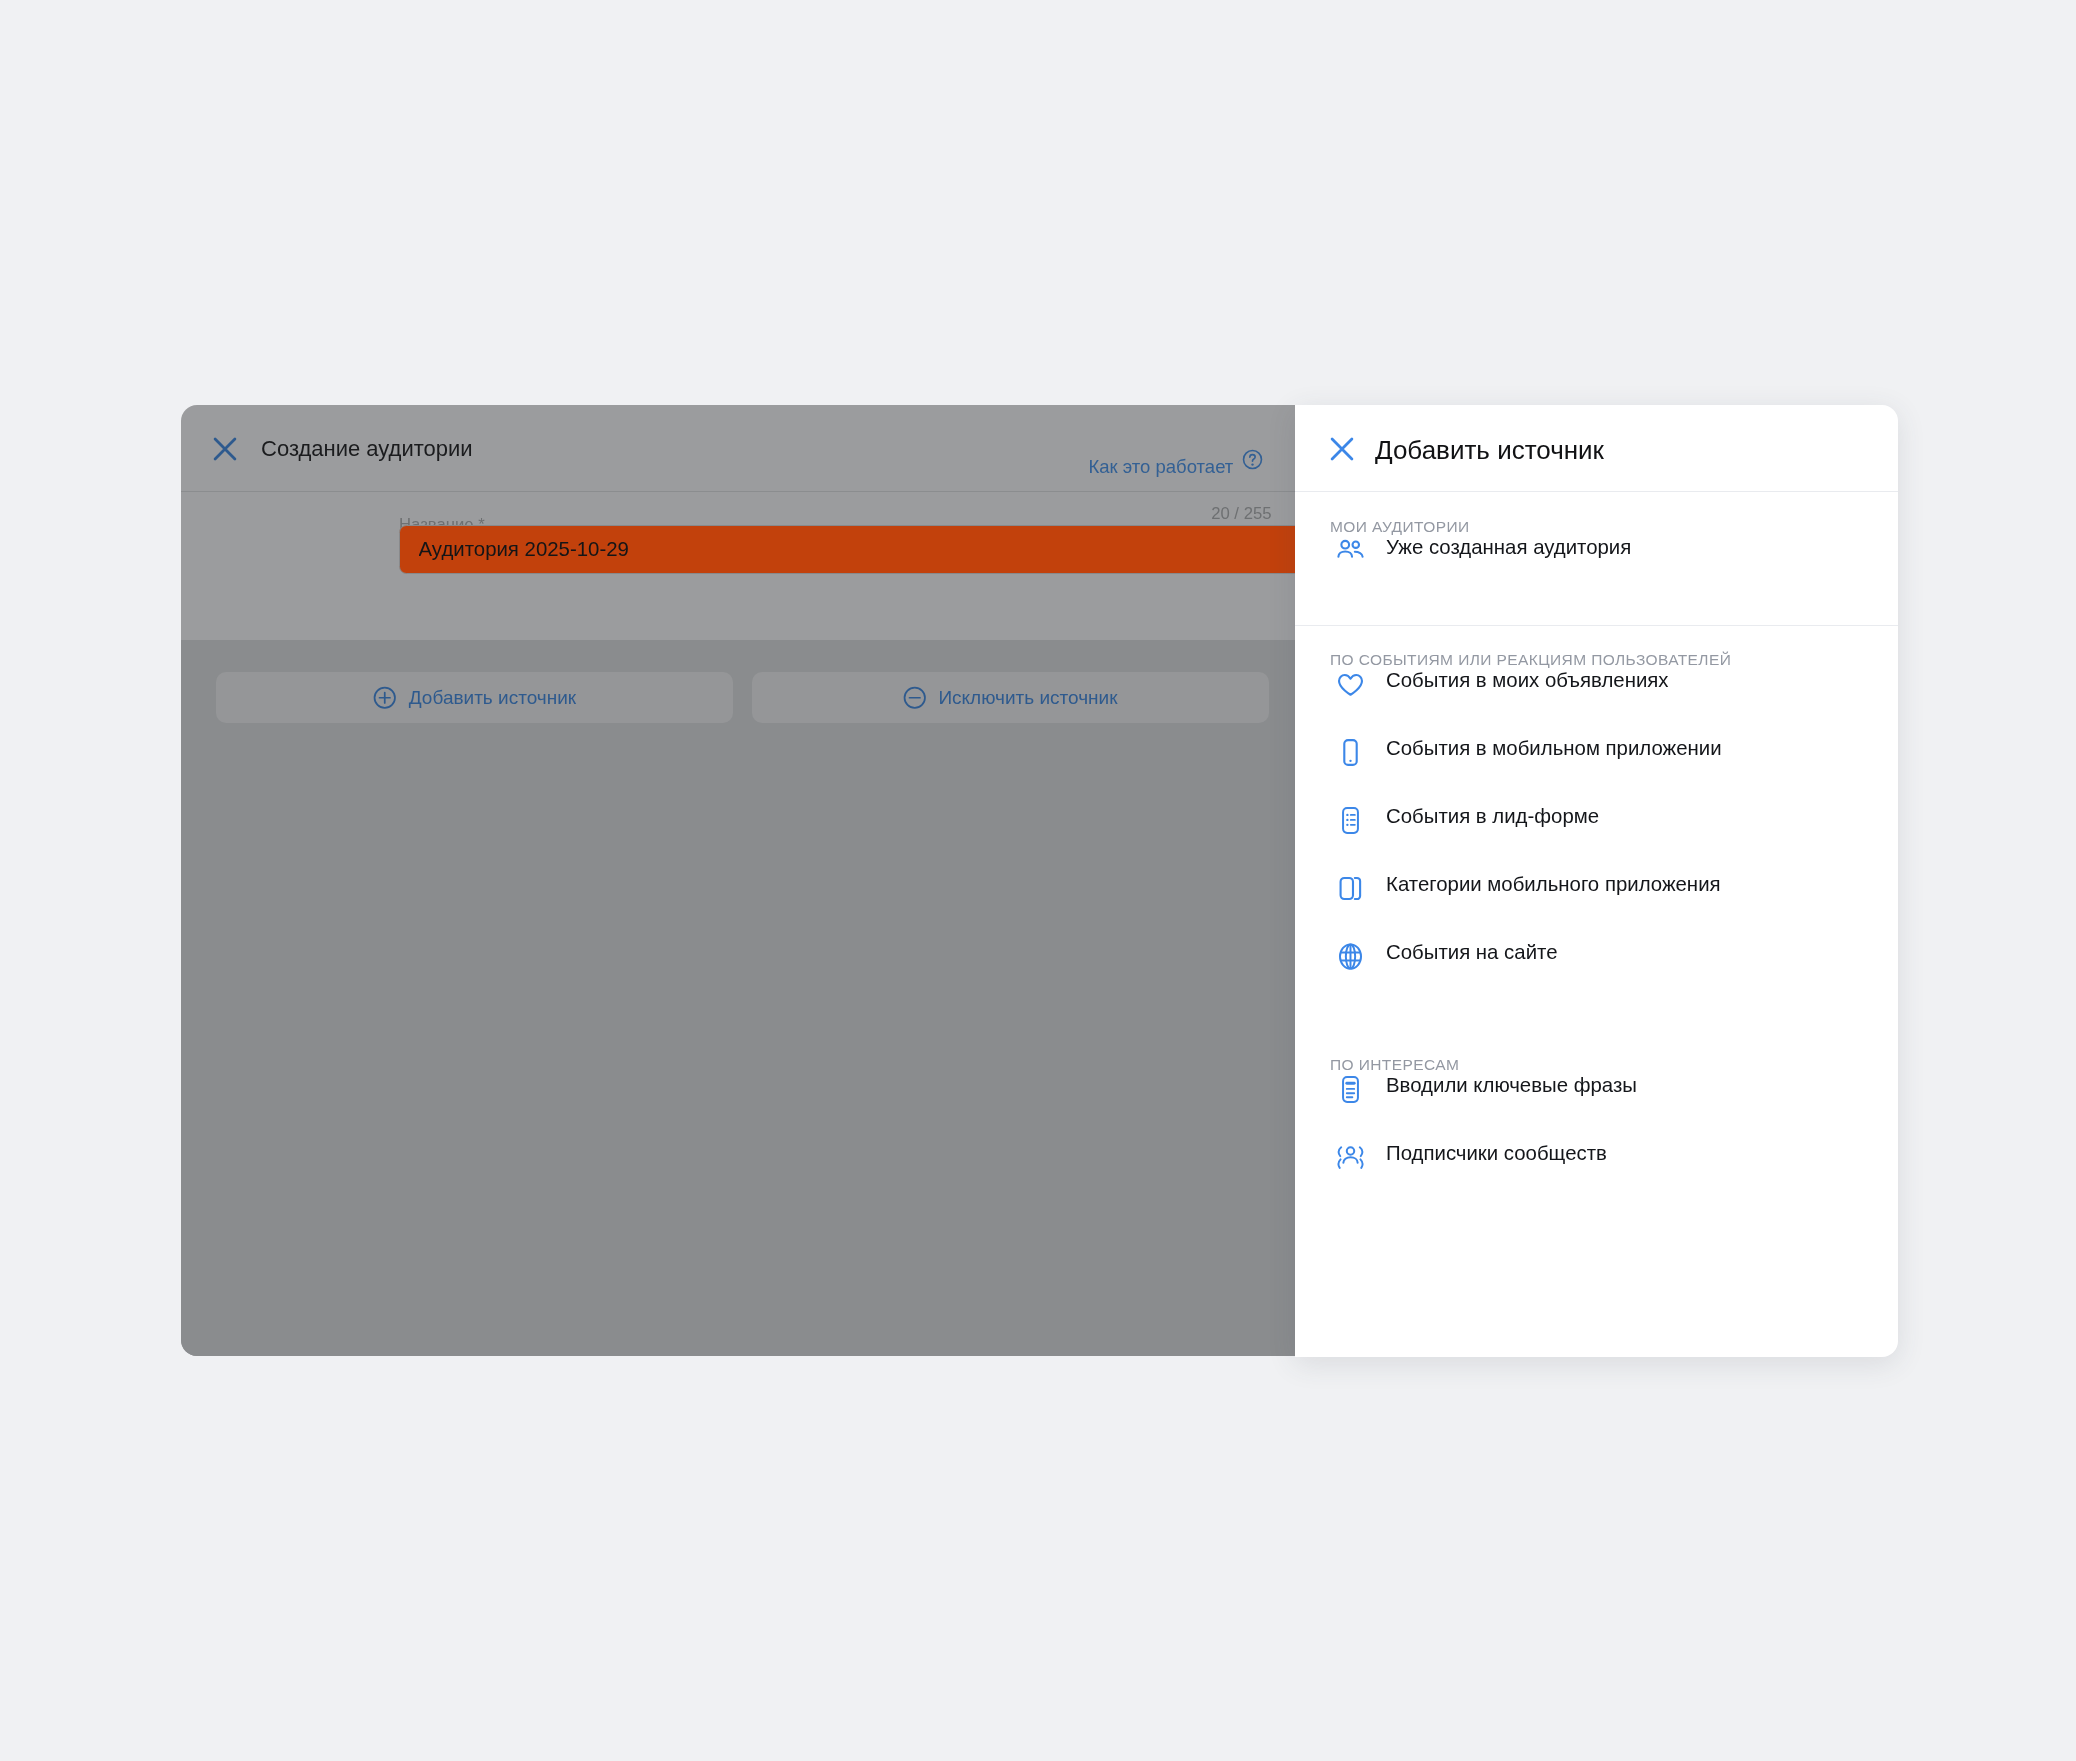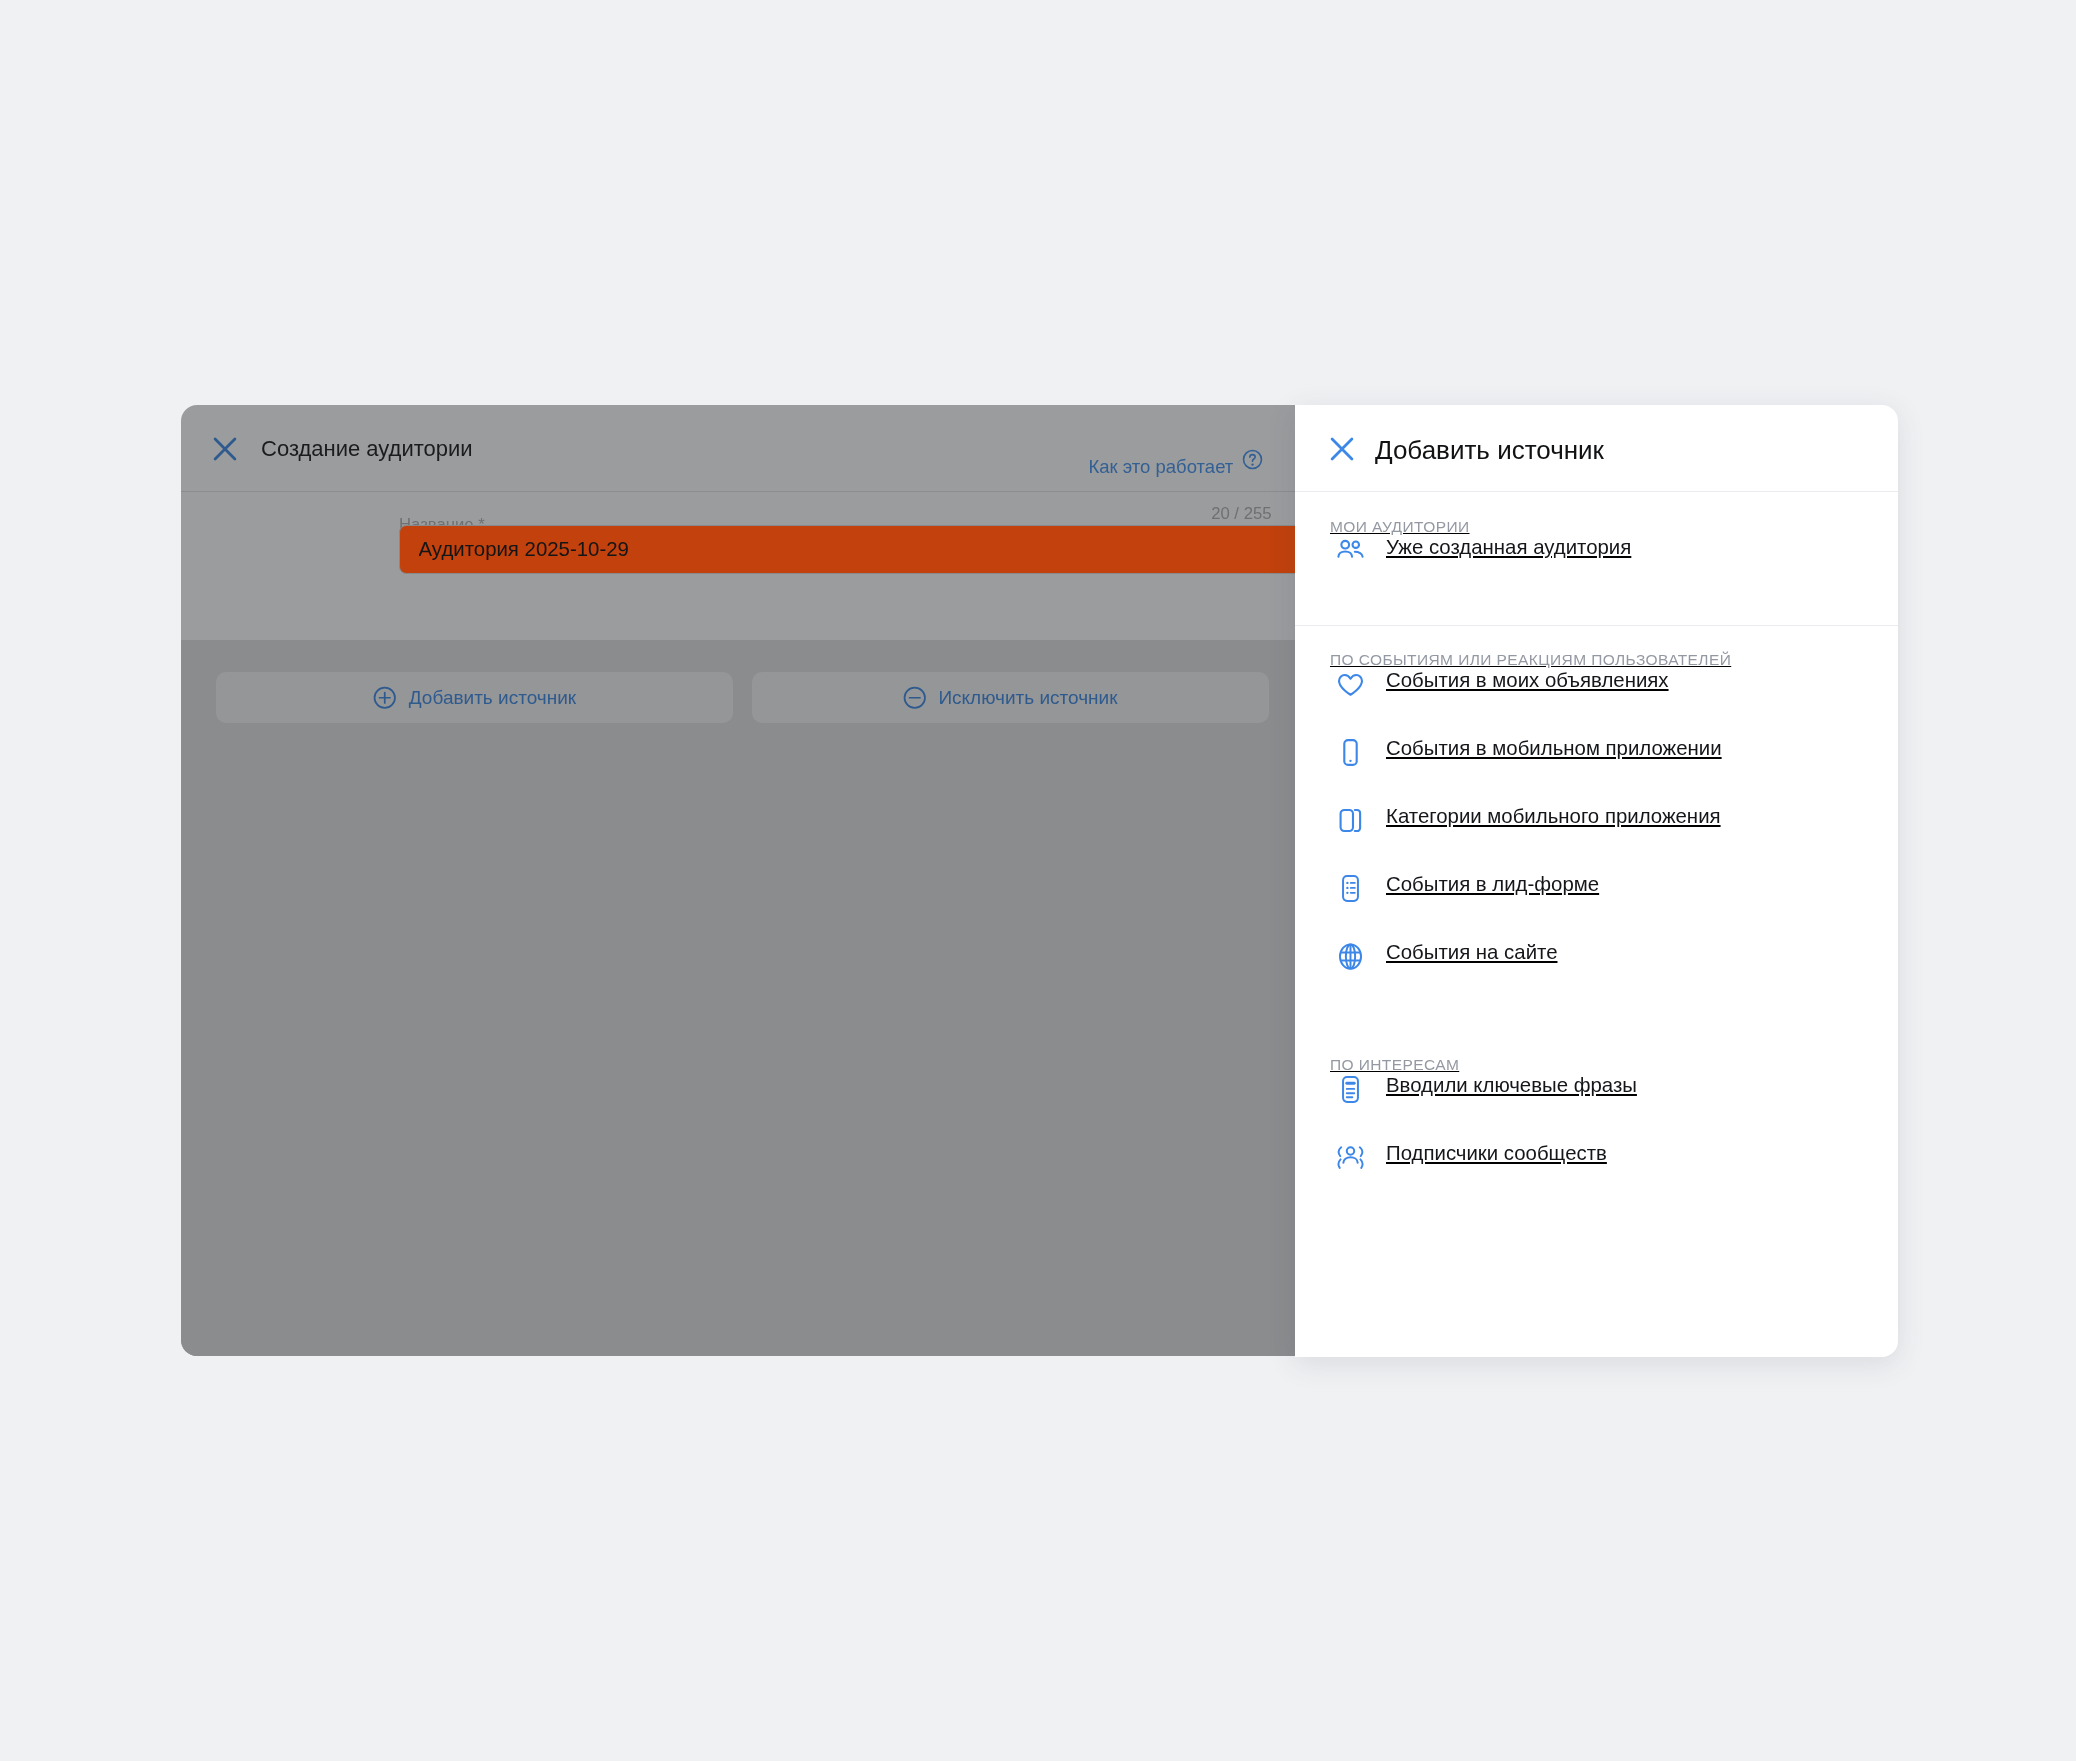--- a/index.html
+++ b/index.html
@@ -120,21 +120,21 @@
     font-size: 26px; color: #111214; font-weight: 400;
     white-space: nowrap;
   }
 
   .rp-scroll {
     position: relative;
     height: calc(100% - 87px);
     overflow: hidden;
   }
 
-  .rp-section { position: relative; text-decoration: underline; }
+  .rp-section { position: relative; }
   .rp-section + .rp-section.with-rule::before {
     content: "";
     position: absolute; left: 0; right: 0; top: 0;
     height: 1.2px; background: #e9ebef;
   }
 
   .sec-title {
     font-size: 15.5px;
     letter-spacing: 0.4px;
     color: #9398a2;
@@ -270,38 +270,38 @@
               <rect x="15" y="5" width="20" height="40" rx="6" fill="none" stroke="#3c87e8" stroke-width="3.4"></rect>
               <circle cx="25" cy="38.5" r="1.9" fill="#3c87e8"></circle>
             </svg>
           </span>
           <span class="rp-label">События в мобильном приложении</span>
         </div>
 
         <div class="rp-item">
           <span class="rp-ico">
             <svg viewBox="0 0 50 50" width="31" height="31">
-              <path d="M32 8h3.5a5 5 0 0 1 5 5v24a5 5 0 0 1-5 5H32" fill="none" stroke="#3c87e8" stroke-width="3.4" stroke-linecap="round"></path>
-              <rect x="9" y="8" width="20" height="34" rx="6" fill="none" stroke="#3c87e8" stroke-width="3.4"></rect>
-            </svg>
-          </span>
-          <span class="rp-label">Категории мобильного приложения</span>
-        </div>
-
-        <div class="rp-item">
-          <span class="rp-ico">
-            <svg viewBox="0 0 50 50" width="31" height="31">
               <rect x="13" y="5" width="24" height="40" rx="6.5" fill="none" stroke="#3c87e8" stroke-width="3.2"></rect>
               <circle cx="20" cy="16" r="1.9" fill="#3c87e8"></circle>
               <circle cx="20" cy="24" r="1.9" fill="#3c87e8"></circle>
               <circle cx="20" cy="32" r="1.9" fill="#3c87e8"></circle>
               <path d="M25.5 16h6.5 M25.5 24h6.5 M25.5 32h6.5" stroke="#3c87e8" stroke-width="3" stroke-linecap="round"></path>
             </svg>
           </span>
           <span class="rp-label">События в лид-форме</span>
+        </div>
+
+        <div class="rp-item">
+          <span class="rp-ico">
+            <svg viewBox="0 0 50 50" width="31" height="31">
+              <path d="M32 8h3.5a5 5 0 0 1 5 5v24a5 5 0 0 1-5 5H32" fill="none" stroke="#3c87e8" stroke-width="3.4" stroke-linecap="round"></path>
+              <rect x="9" y="8" width="20" height="34" rx="6" fill="none" stroke="#3c87e8" stroke-width="3.4"></rect>
+            </svg>
+          </span>
+          <span class="rp-label">Категории мобильного приложения</span>
         </div>
 
         <div class="rp-item">
           <span class="rp-ico">
             <svg viewBox="0 0 50 50" width="31" height="31">
               <ellipse cx="25" cy="25" rx="17" ry="19.5" fill="none" stroke="#3c87e8" stroke-width="3.2"></ellipse>
               <ellipse cx="25" cy="25" rx="7.5" ry="19.5" fill="none" stroke="#3c87e8" stroke-width="3.2"></ellipse>
               <path d="M8.5 18.5h33 M8.5 31.5h33 M25 5.5v39" stroke="#3c87e8" stroke-width="3.2"></path>
             </svg>
           </span>

